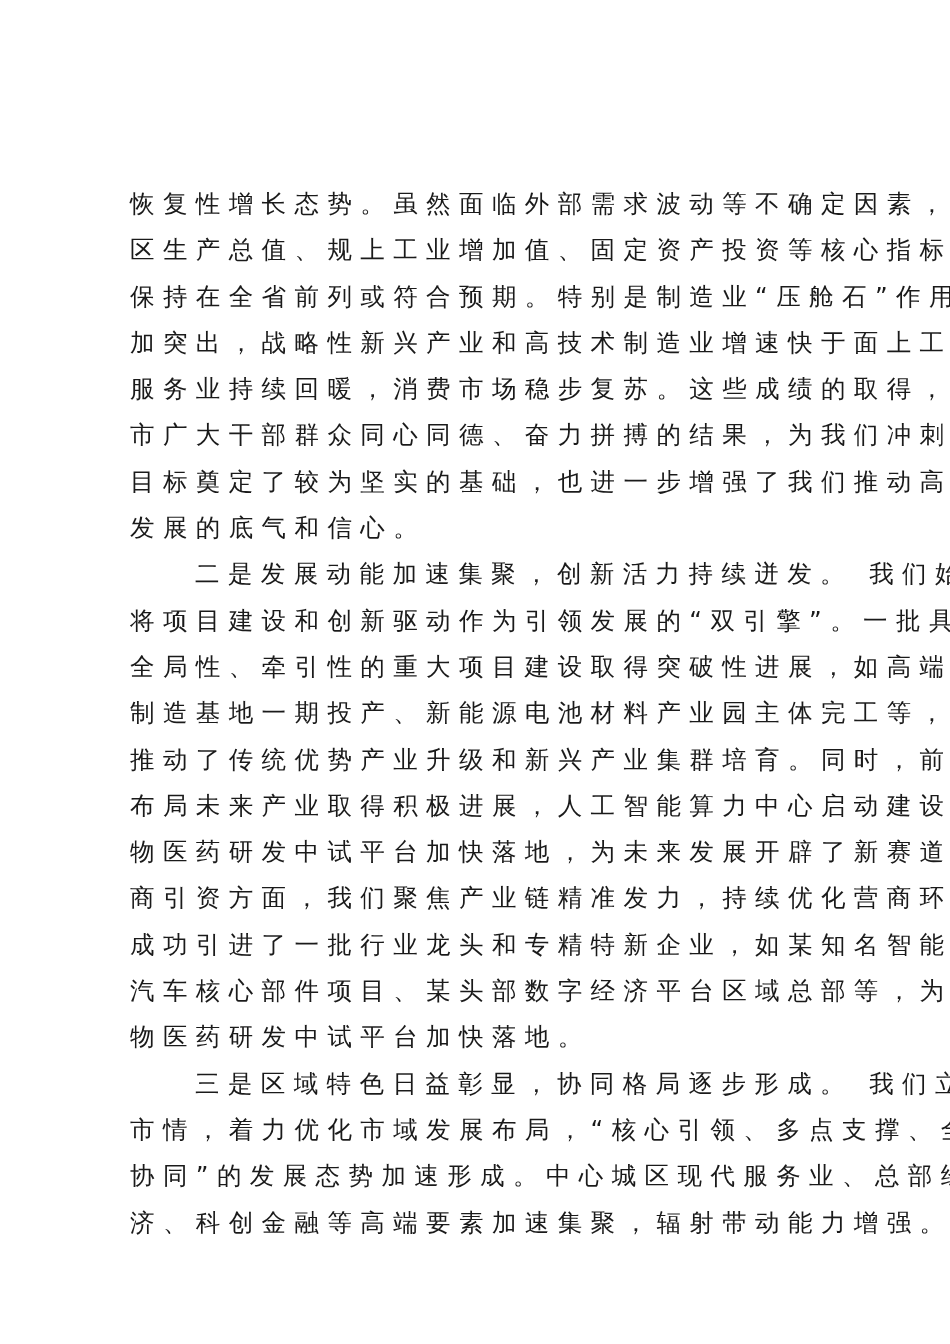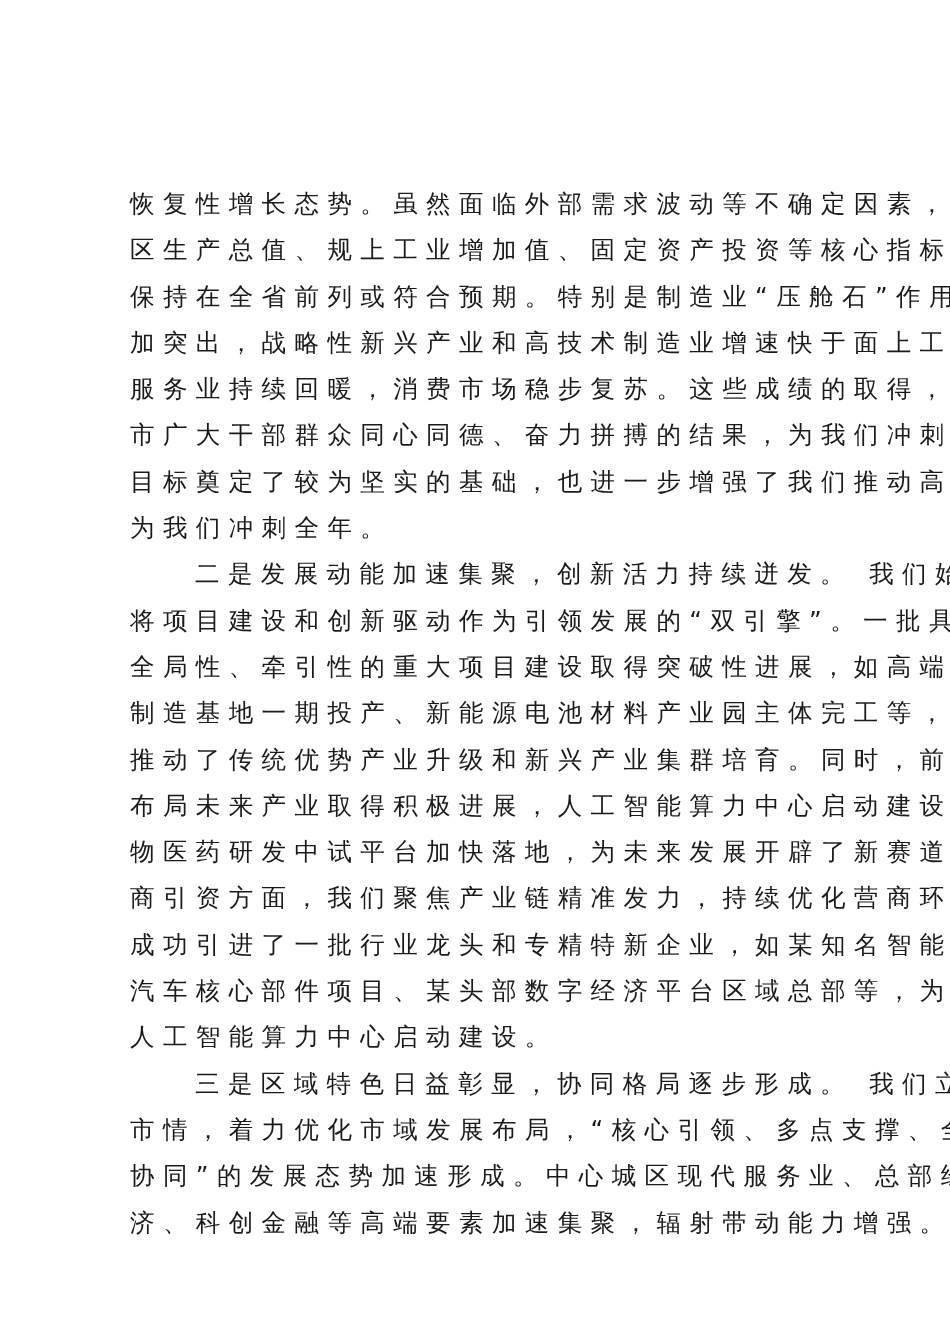--- a/index.html
+++ b/index.html
@@ -36,29 +36,29 @@
 <body>
 
 <div class="page">
   <div class="line">恢复性增长态势。虽然面临外部需求波动等不确定因素，但地</div>
   <div class="line">区生产总值、规上工业增加值、固定资产投资等核心指标增速</div>
   <div class="line">保持在全省前列或符合预期。特别是制造业“压舱石”作用更</div>
   <div class="line">加突出，战略性新兴产业和高技术制造业增速快于面上工业，</div>
   <div class="line">服务业持续回暖，消费市场稳步复苏。这些成绩的取得，是全</div>
   <div class="line">市广大干部群众同心同德、奋力拼搏的结果，为我们冲刺全年</div>
   <div class="line">目标奠定了较为坚实的基础，也进一步增强了我们推动高质量</div>
-  <div class="line">为我们冲刺全年。</div>
+  <div class="line">发展的底气和信心。</div>
   <div class="line indent">二是发展动能加速集聚，创新活力持续迸发。 我们始终</div>
   <div class="line">将项目建设和创新驱动作为引领发展的“双引擎”。一批具有</div>
   <div class="line">全局性、牵引性的重大项目建设取得突破性进展，如高端装备</div>
   <div class="line">制造基地一期投产、新能源电池材料产业园主体完工等，有力</div>
   <div class="line">推动了传统优势产业升级和新兴产业集群培育。同时，前瞻性</div>
   <div class="line">布局未来产业取得积极进展，人工智能算力中心启动建设、生</div>
   <div class="line">物医药研发中试平台加快落地，为未来发展开辟了新赛道。招</div>
   <div class="line">商引资方面，我们聚焦产业链精准发力，持续优化营商环境，</div>
   <div class="line">成功引进了一批行业龙头和专精特新企业，如某知名智能网联</div>
   <div class="line">汽车核心部件项目、某头部数字经济平台区域总部等，为我市</div>
-  <div class="line">人工智能算力中心启动建设。</div>
+  <div class="line">物医药研发中试平台加快落地。</div>
   <div class="line indent">三是区域特色日益彰显，协同格局逐步形成。 我们立足</div>
   <div class="line">市情，着力优化市域发展布局，“核心引领、多点支撑、全域</div>
   <div class="line">协同”的发展态势加速形成。中心城区现代服务业、总部经</div>
   <div class="line">济、科创金融等高端要素加速集聚，辐射带动能力增强。枢纽</div>
 </div>
 
 </body></html>

